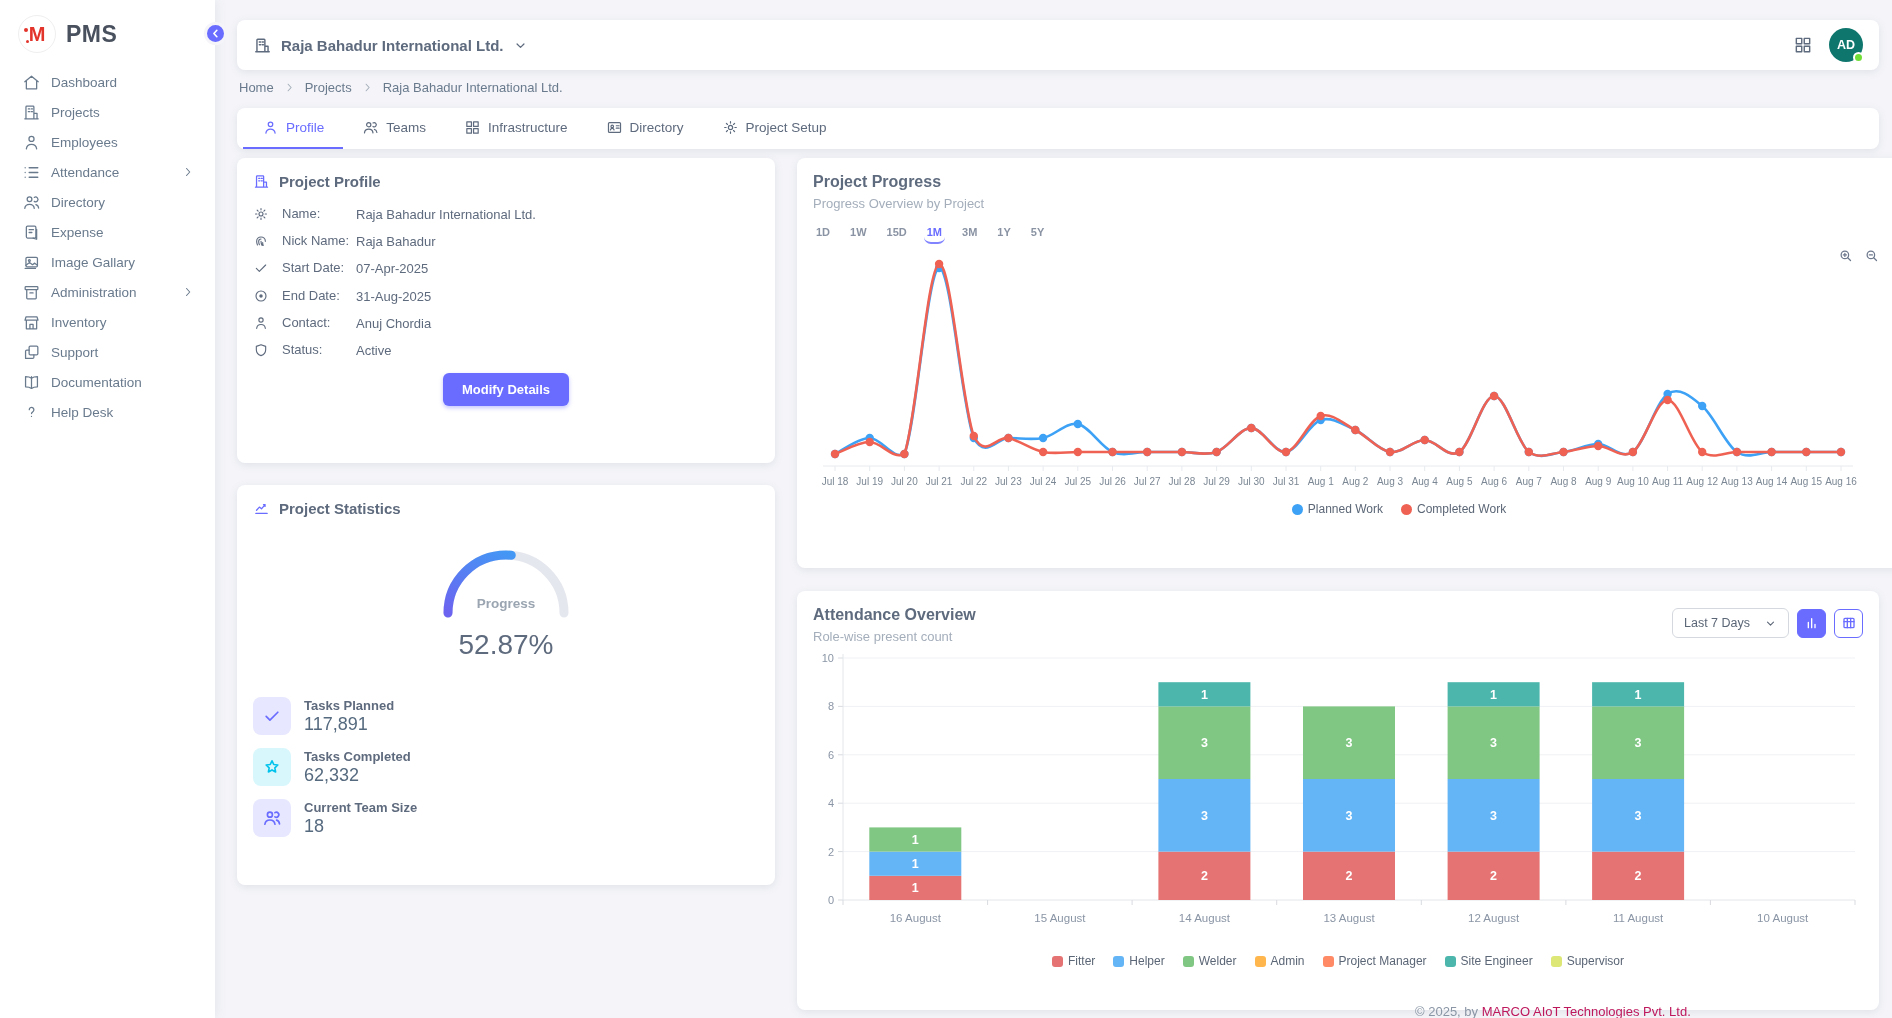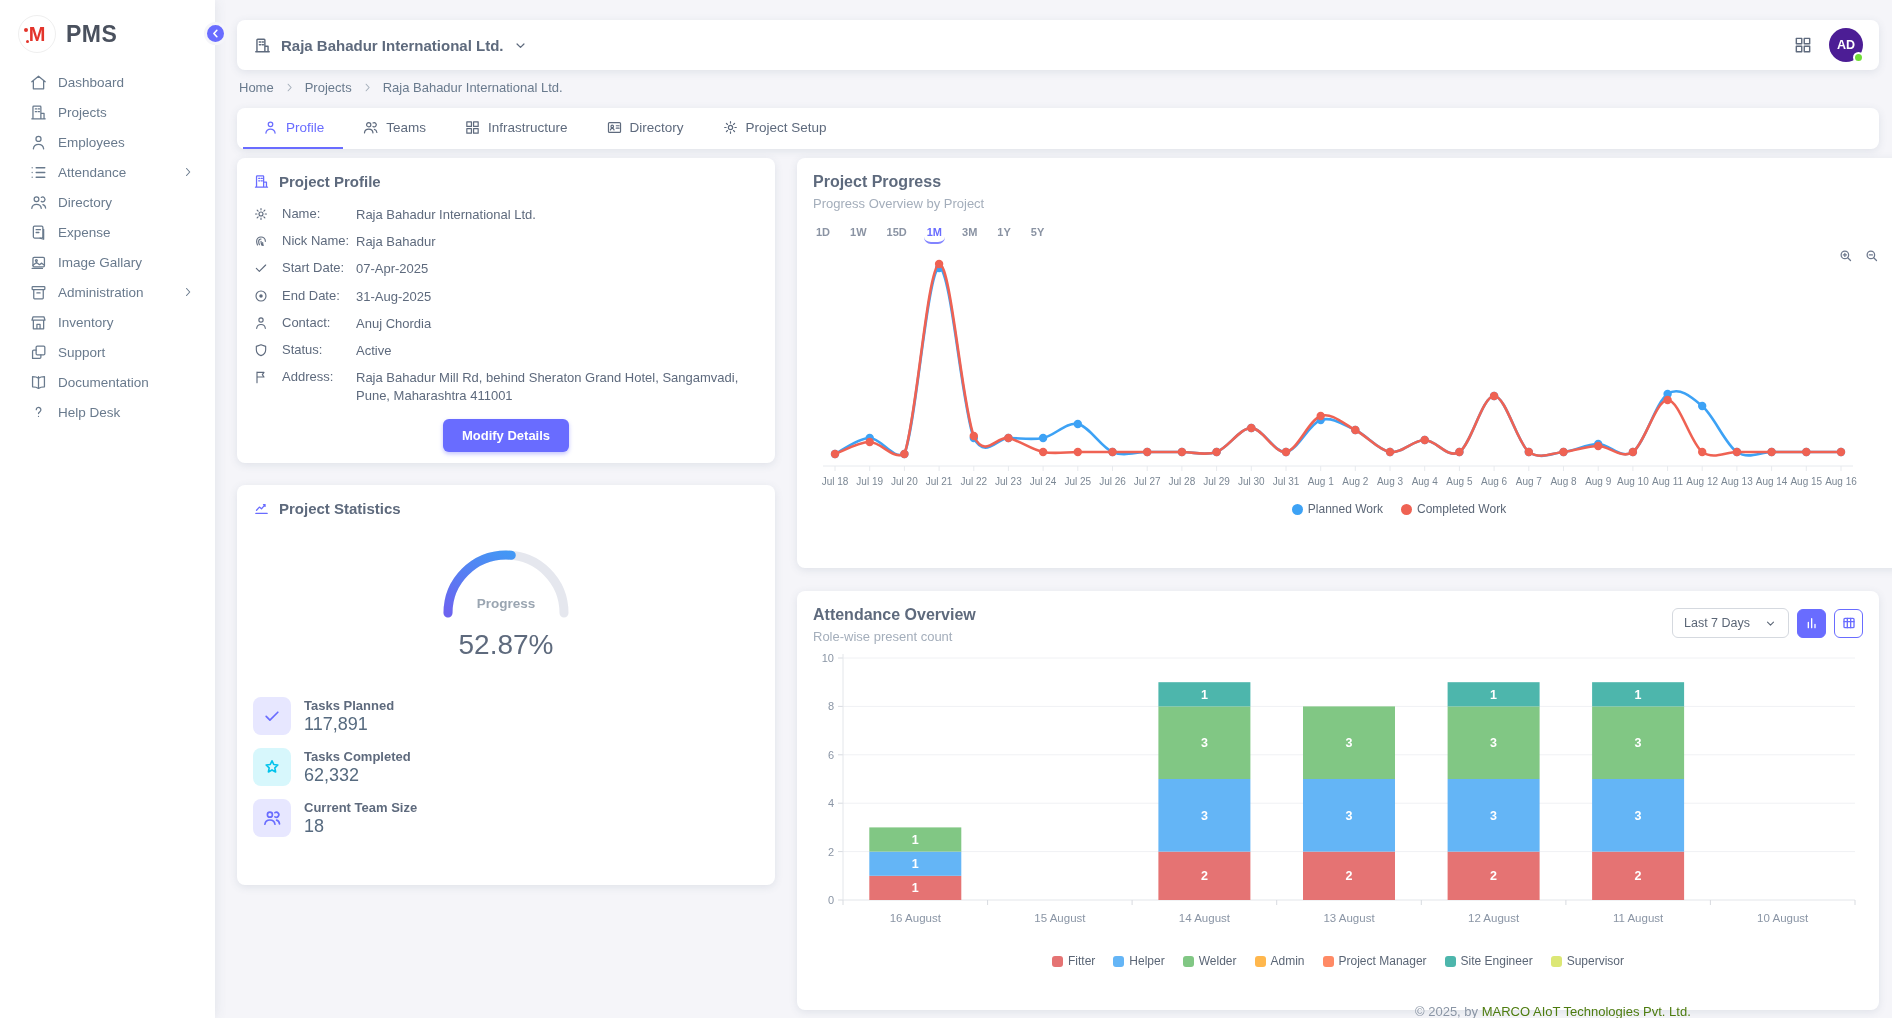--- a/index.html
+++ b/index.html
@@ -9,34 +9,34 @@
 .card{position:absolute;background:#fff;border-radius:8px;box-shadow:0 2px 9px rgba(67,89,113,.12);}
 
 
 .sidebar{position:absolute;left:0;top:0;width:215px;height:100%;background:#fff;box-shadow:0 0 12px rgba(67,89,113,.12);z-index:5;}
 .logo-row{display:flex;align-items:center;gap:10px;padding:15px 18px 14px;cursor:pointer;}
 .logo-mark{width:38px;height:38px;border-radius:50%;border:1.5px solid #efefef;display:flex;align-items:center;justify-content:center;color:#e3342b;font-weight:800;font-size:20px;position:relative;flex:none;}
 .logo-mark::before{content:"";position:absolute;left:5px;top:12px;width:4px;height:4px;border-radius:50%;background:#e3342b;}
 .logo-mark::after{content:"";position:absolute;left:7px;bottom:9px;width:3px;height:3px;border-radius:50%;background:#e3342b;}
 .logo-text{font-size:23px;font-weight:800;color:#4a515e;letter-spacing:.5px;}
 .menu{padding-top:0;}
-.mi{display:flex;align-items:center;gap:10px;height:30px;padding:0 20px 0 28px;color:#697a8d;font-size:13.5px;cursor:pointer;}
+.mi{display:flex;align-items:center;gap:10px;height:30px;padding:0 20px 0 21px;color:#697a8d;font-size:13.5px;cursor:pointer;}
 .mi-ic{width:20px;height:20px;flex:none;display:flex;align-items:center;justify-content:center;}
 .mi-lb{white-space:nowrap;}
 .mi-ch{margin-left:auto;color:#697a8d;display:flex;}
 .collapse-btn{position:absolute;left:204px;top:22px;width:23px;height:23px;border-radius:50%;background:#696cff;border:3px solid #f5f5f9;color:#fff;z-index:6;display:flex;align-items:center;justify-content:center;cursor:pointer;padding:0;}
 
 
 .main{position:absolute;left:215px;top:8px;width:1677px;height:1018px;}
 .topbar{left:22px;top:12px;width:1642px;height:50px;display:flex;align-items:center;padding:0 16px;}
 .tb-left{display:flex;align-items:center;gap:9px;cursor:pointer;color:#5e6a7d;}
 .tb-company{font-size:15px;font-weight:600;color:#5e6a7d;}
 .tb-right{margin-left:auto;display:flex;align-items:center;gap:16px;}
 .tb-grid{color:#5e6a7d;cursor:pointer;display:flex;}
-.avatar{position:relative;width:34px;height:34px;border-radius:50%;background:#4c1d95;color:#fff;font-size:12.5px;font-weight:bold;display:flex;align-items:center;justify-content:center;cursor:pointer;}
+.avatar{position:relative;width:34px;height:34px;border-radius:50%;background:#0f766e;color:#fff;font-size:12.5px;font-weight:bold;display:flex;align-items:center;justify-content:center;cursor:pointer;}
 .avatar-dot{position:absolute;right:-1px;bottom:-1px;width:11px;height:11px;border-radius:50%;background:#71dd37;border:2px solid #fff;}
 
 .breadcrumb{position:absolute;left:24px;top:72px;display:flex;align-items:center;gap:9px;font-size:13px;color:#697a8d;}
 .bc-sep{display:flex;color:#a5afbb;}
 .bc-item{cursor:pointer;}
 
 .tabs{left:22px;top:100px;width:1642px;height:41px;display:flex;align-items:stretch;padding:0 6px;}
 .tab{display:flex;align-items:center;gap:7px;padding:0 19px;font-size:13.5px;font-weight:500;color:#5e6a7d;cursor:pointer;border-bottom:2.5px solid transparent;justify-content:center;}
 .tab.active{color:#696cff;border-bottom-color:#696cff;}
 .tab .ic{display:flex;}
@@ -88,21 +88,21 @@
 
 .attendance-card{left:582px;top:583px;width:1082px;height:419px;}
 .att-controls{position:absolute;right:16px;top:17px;display:flex;gap:8px;align-items:center;}
 .sel{display:flex;align-items:center;gap:14px;border:1px solid #d5d9df;border-radius:6px;padding:7px 11px;font-size:12.5px;color:#5b6676;cursor:pointer;background:#fff;}
 .vbtn{width:29px;height:29px;border-radius:6px;display:flex;align-items:center;justify-content:center;cursor:pointer;border:1.5px solid #696cff;background:#fff;color:#696cff;}
 .vbtn.filled{background:#696cff;color:#fff;}
 #bar-chart{margin:6px 0 0 16px;}
 
 
 .footer{position:absolute;left:1200px;top:996px;font-size:13px;color:#8a95a5;white-space:nowrap;}
-.footer a{color:#4d7c0f;text-decoration:none;cursor:pointer;}
+.footer a{color:#be185d;text-decoration:none;cursor:pointer;}
 </style>
 </head>
 <body>
 
 <aside class="sidebar">
   <div class="logo-row">
     <span class="logo-mark">M</span>
     <span class="logo-text">PMS</span>
   </div>
   <nav class="menu" id="menu">
@@ -385,29 +385,20 @@
           <span class="f-vl">Anuj Chordia</span>
         </div>
         <div class="f-row">
           <span class="f-ic">
             <svg viewBox="0 0 24 24" width="16" height="16" fill="none" stroke="currentColor" stroke-width="1.7" stroke-linecap="round" stroke-linejoin="round">
               <path d="M12 4l7 2.6v4.9c0 4.5-3 7.6-7 8.9-4-1.3-7-4.4-7-8.9V6.6L12 4z"></path>
             </svg>
           </span>
           <span class="f-lb">Status:</span>
           <span class="f-vl">Active</span>
-        </div>
-        <div class="f-row">
-          <span class="f-ic">
-            <svg viewBox="0 0 24 24" width="16" height="16" fill="none" stroke="currentColor" stroke-width="1.7" stroke-linecap="round" stroke-linejoin="round">
-              <path d="M6 20.5V4.5M6 5h10.5L14 8.5l2.5 3.5H6"></path>
-            </svg>
-          </span>
-          <span class="f-lb">Address:</span>
-          <span class="f-vl">Raja Bahadur Mill Rd, behind Sheraton Grand Hotel, Sangamvadi, Pune, Maharashtra 411001</span>
         </div>
       </div>
     <button class="modify-btn">Modify Details</button>
   </section>
 
   <section class="card progress-card">
     <div class="pp-head">
       <div class="pp-title">Project Progress</div>
       <div class="pp-sub">Progress Overview by Project</div>
     </div>

